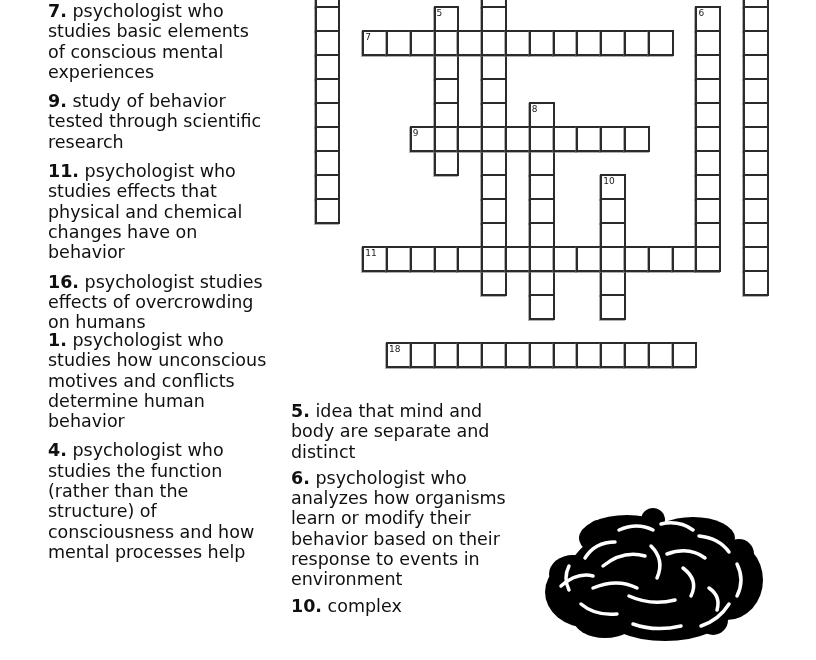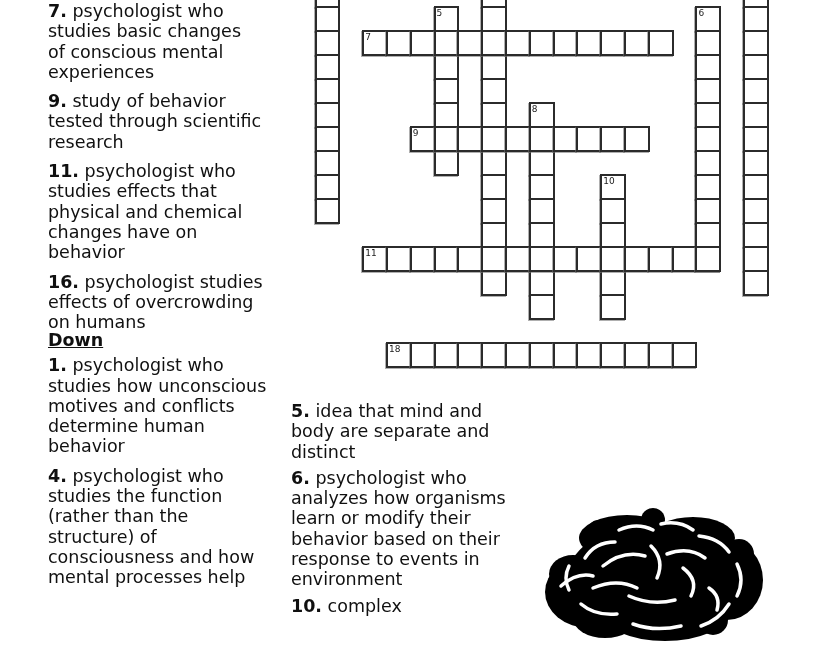--- a/index.html
+++ b/index.html
@@ -176,38 +176,37 @@
       <div class="cell" style="left: 576.4px; top: 342px; width: 25.8px; height: 26px;"></div>
       <div class="cell" style="left: 600.2px; top: 342px; width: 25.8px; height: 26px;"></div>
       <div class="cell" style="left: 624px; top: 342px; width: 25.8px; height: 26px;"></div>
       <div class="cell" style="left: 647.8px; top: 342px; width: 25.8px; height: 26px;"></div>
       <div class="cell" style="left: 671.6px; top: 342px; width: 25.8px; height: 26px;"></div>
       <div class="cellnum" style="left: 389px; top: 345px;">18</div>
     </div>
 
   <section class="clue-col" id="col-across">
       <p class="clue"><b>7.</b> <span>psychologist who
-studies basic changes
+studies basic elements
 of conscious mental
 experiences</span></p>
       <p class="clue"><b>9.</b> <span>study of behavior
 tested through scientific
 research</span></p>
       <p class="clue"><b>11.</b> <span>psychologist who
 studies effects that
 physical and chemical
 changes have on
 behavior</span></p>
       <p class="clue"><b>16.</b> <span>psychologist studies
 effects of overcrowding
 on humans</span></p>
     </section>
 
   <section class="clue-col" id="col-down">
-    <h3 class="section-heading">Down</h3>
     <div id="down-items">
         <p class="clue"><b>1.</b> <span>psychologist who
 studies how unconscious
 motives and conflicts
 determine human
 behavior</span></p>
         <p class="clue"><b>4.</b> <span>psychologist who
 studies the function
 (rather than the
 structure) of

